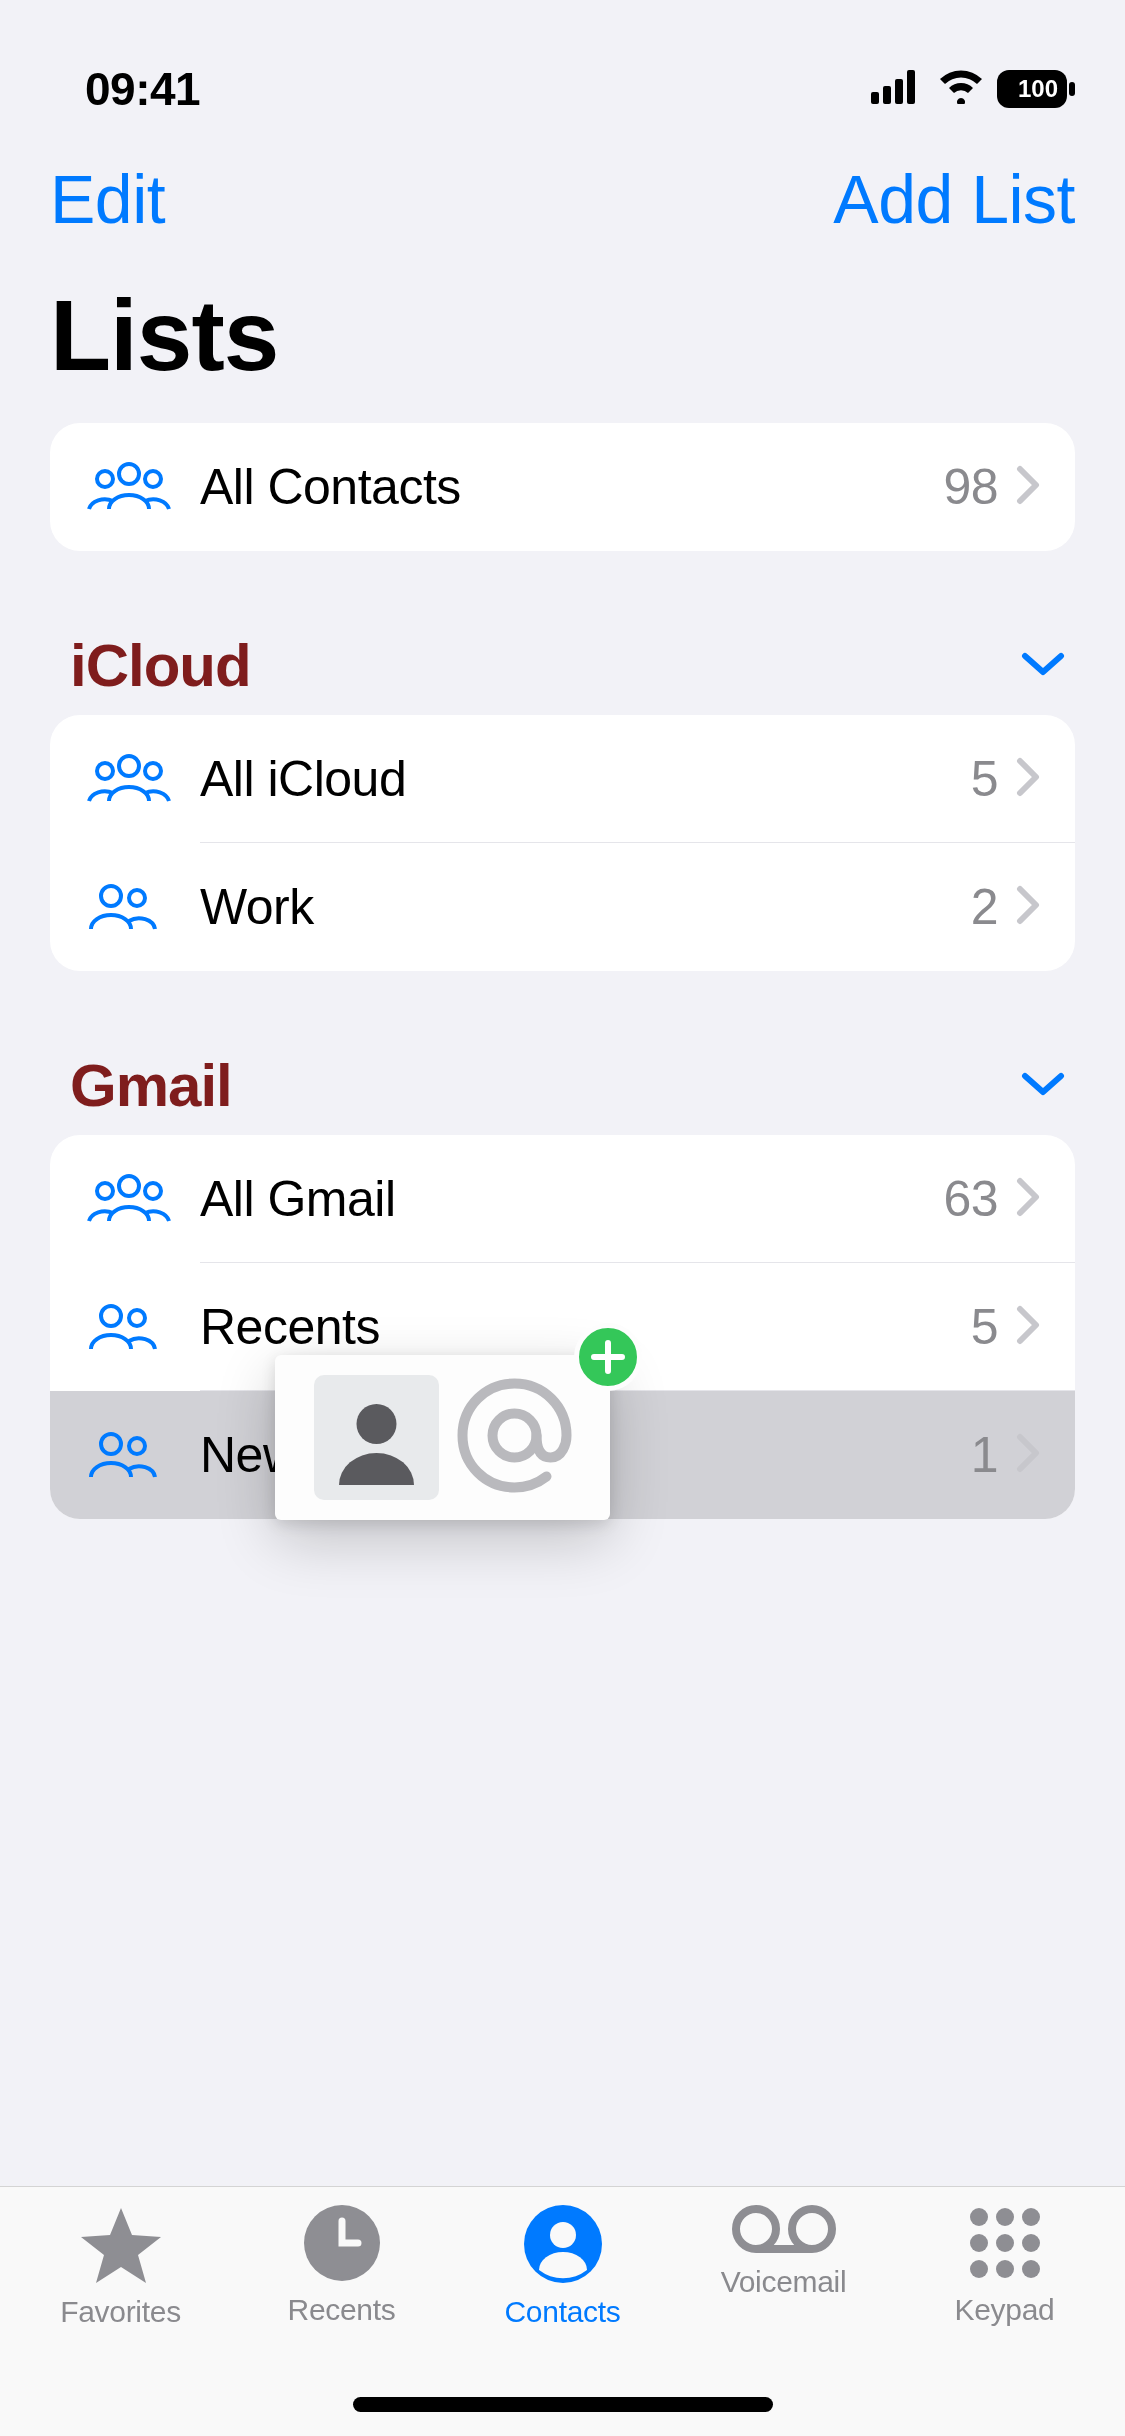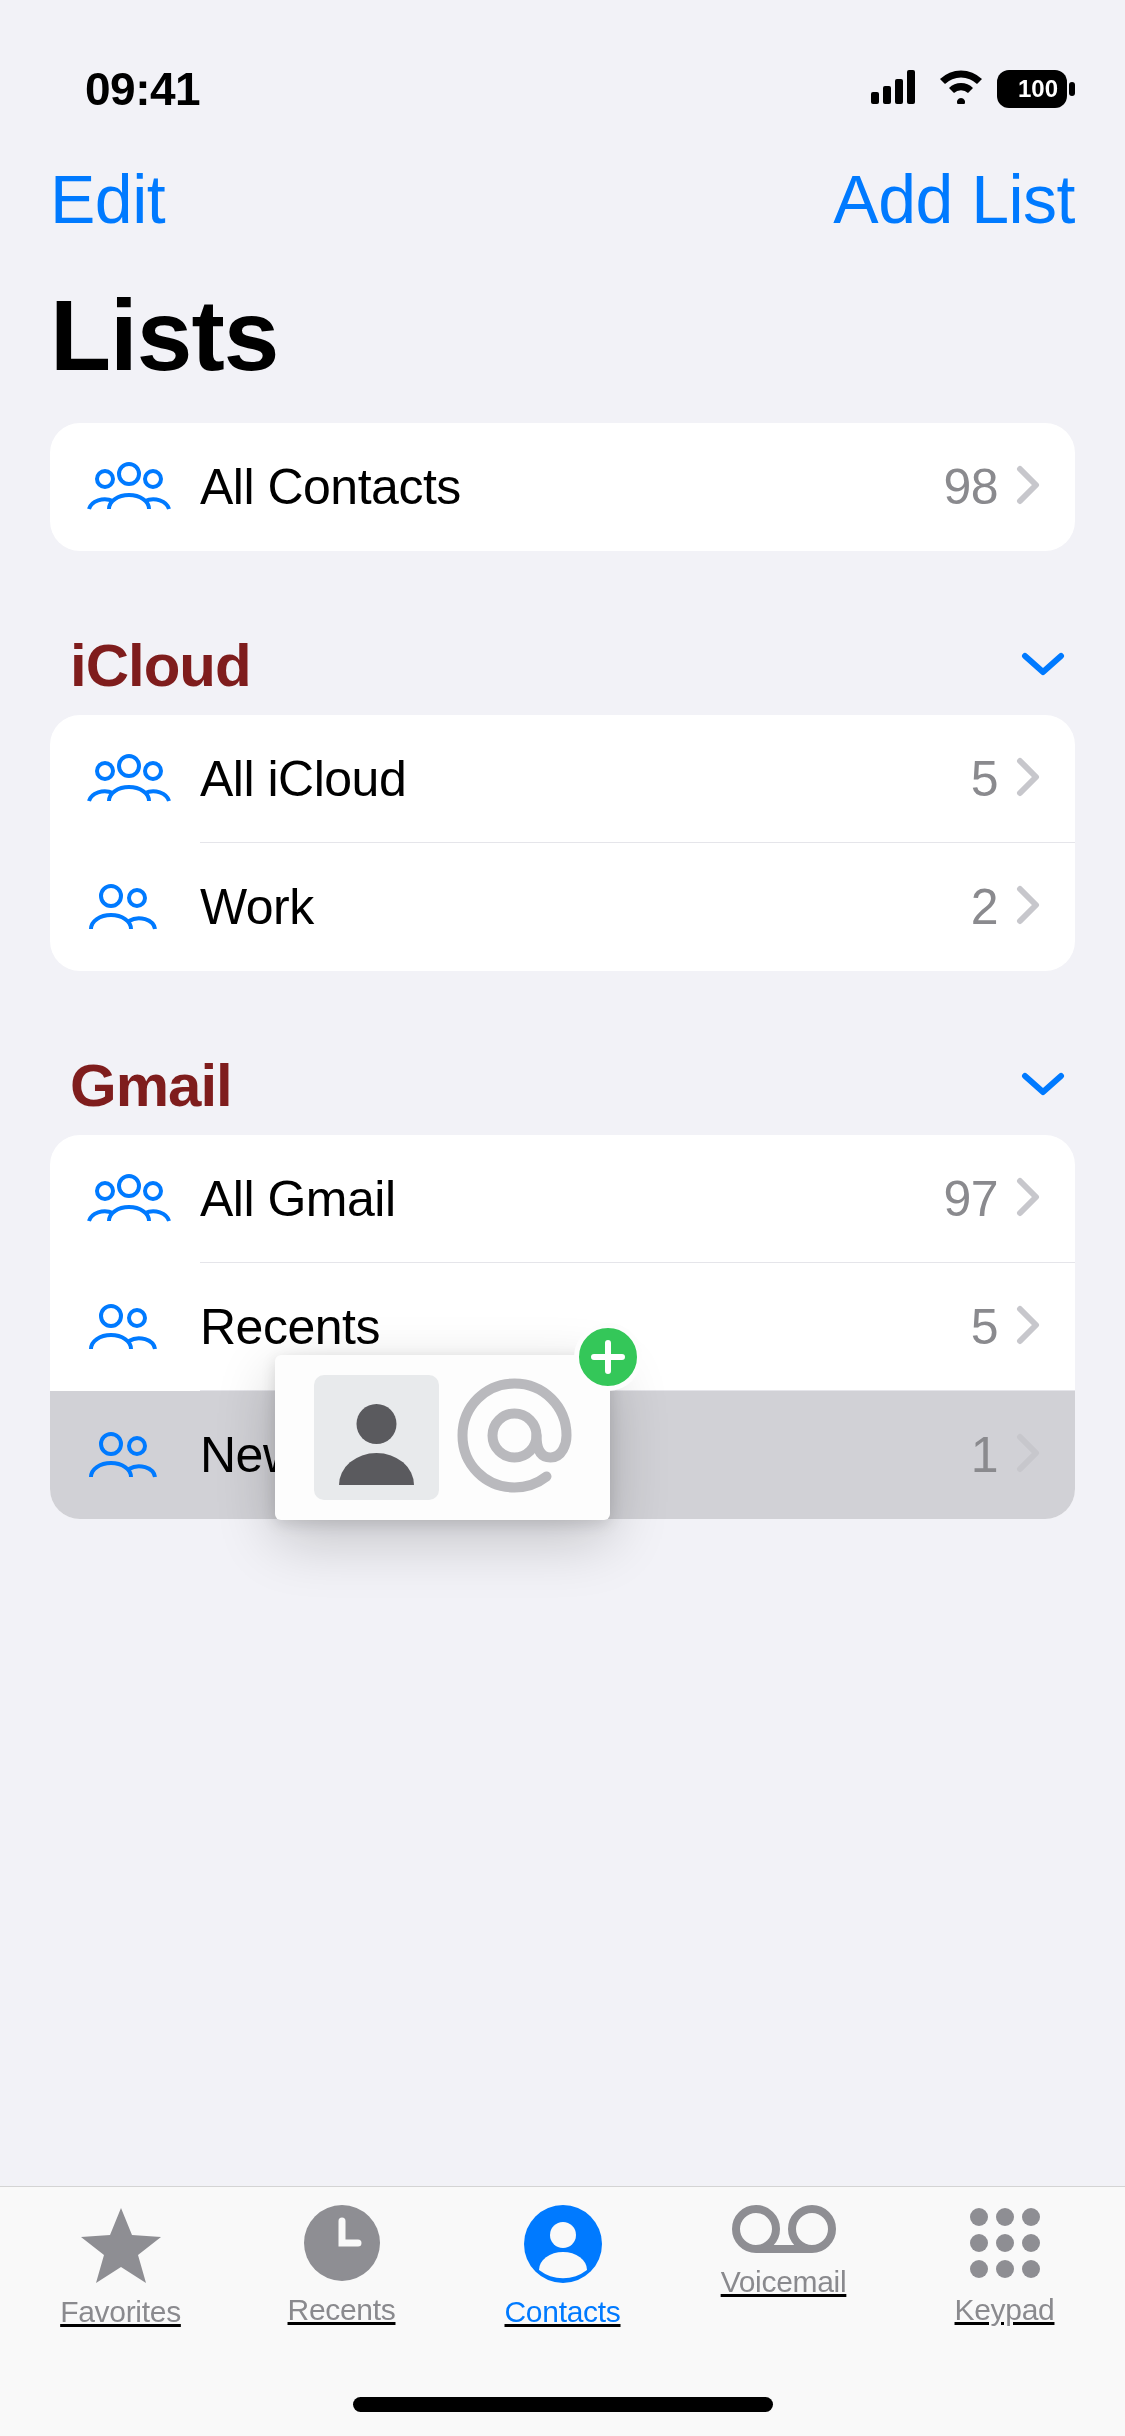--- a/index.html
+++ b/index.html
@@ -120,21 +120,20 @@
       position: absolute;
       bottom: 0;
       left: 0;
       right: 0;
       height: 250px;
       background: #f9f9f9;
       border-top: 1.5px solid rgba(0,0,0,0.15);
       display: flex;
       justify-content: space-around;
       padding: 18px 10px 0 10px;
-      text-decoration: underline;
     }
     .tab-item {
       display: flex;
       flex-direction: column;
       align-items: center;
       width: 200px;
       gap: 8px;
     }
     .tab-label {
       font-size: 30px;
@@ -316,21 +315,21 @@
       <svg width="88" height="52" viewBox="0 0 88 52" fill="none" stroke="#007aff" stroke-width="4">
         <circle cx="44" cy="13" r="10"></circle>
           <circle cx="20" cy="18" r="8"></circle>
           <circle cx="68" cy="18" r="8"></circle>
         <path d="M24 48 a20 14 0 0 1 40 0"></path>
           <path d="M4 48 a16 12 0 0 1 24 -8"></path>
           <path d="M60 40 a16 12 0 0 1 24 8"></path>
       </svg>
     </span>
     <div class="list-label">All Gmail</div>
-    <div class="list-count">97</div>
+    <div class="list-count">63</div>
     <span>
       <svg width="24" height="40" viewBox="0 0 24 40">
           <path d="M4 4 L20 20 L4 36" stroke="#c7c7cc" stroke-width="6" fill="none" stroke-linecap="round" stroke-linejoin="round"></path>
         </svg>
     </span>
     <div class="row-sep"></div>
   </div>
   <div class="list-row">
     <span class="icon-wrap">
       <svg width="75" height="52" viewBox="0 0 75 52" fill="none" stroke="#007aff" stroke-width="4">

